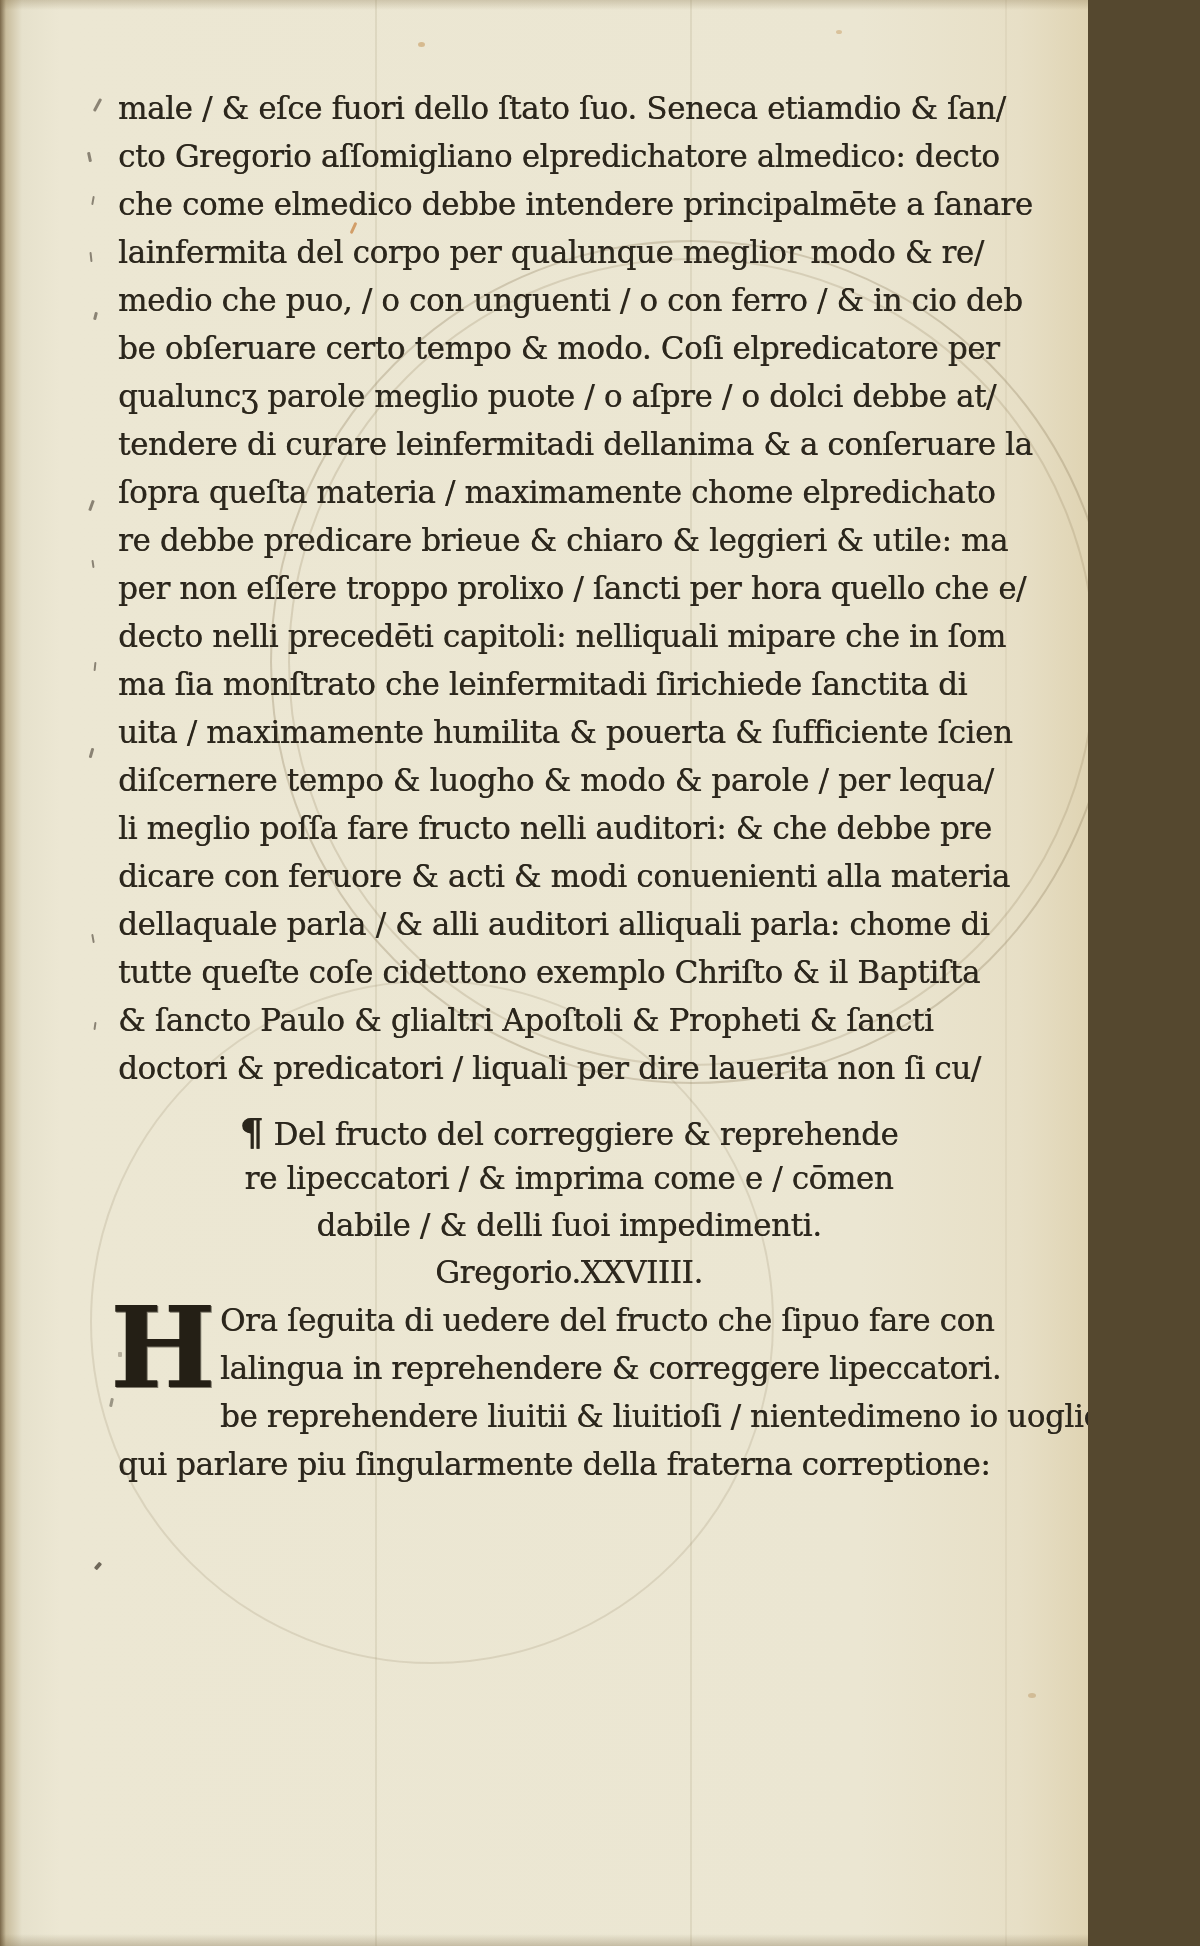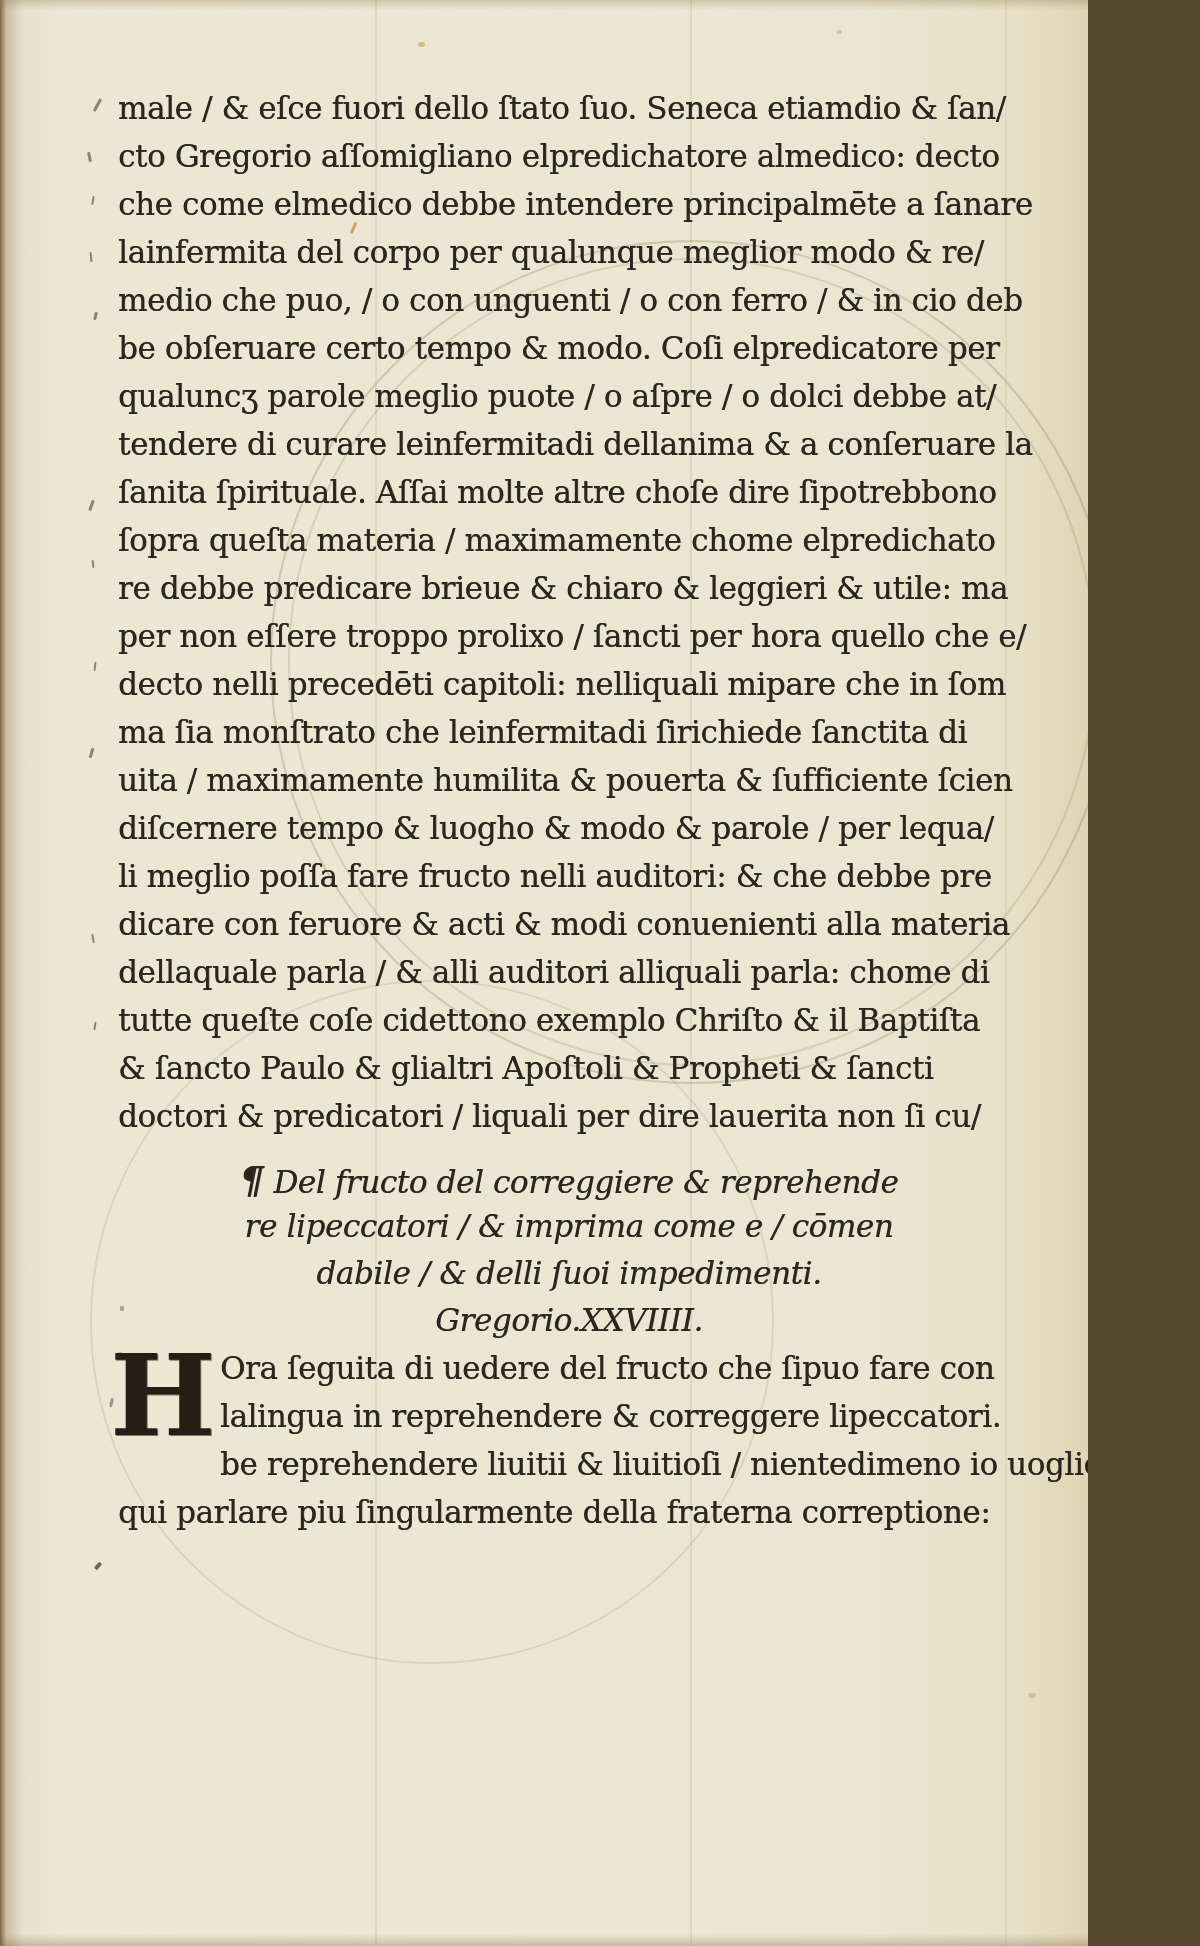--- a/index.html
+++ b/index.html
@@ -25,21 +25,21 @@
   .stamp.faint{border-color:rgba(140,124,88,.18);}
   
   .textcol{
     position:absolute;left:118px;top:84px;width:902px;
     color:#2b261c;
     font-size:31px;letter-spacing:-0.4px;
     text-shadow:0.4px 0.4px 0.5px rgba(43,38,28,.75);
   }
   .line{height:48px;line-height:48px;white-space:nowrap;}
   .heading{margin-top:16px;text-align:center;}
-  .heading .line{height:47px;line-height:47px;font-style:italic;}
+  .heading .line{height:47px;line-height:47px;}
   .pilcrow{font-weight:bold;font-size:38px;margin-right:10px;}
   .paragraph{margin-top:0;}
   .dropcap{
     float:left;
     width:96px;height:96px;
     margin:6px 14px 0 -8px;
     font-size:112px;line-height:92px;
     font-weight:bold;
     color:#241f15;
     text-shadow:1px 1px 0 rgba(36,31,21,.55);
@@ -85,21 +85,20 @@
   <div class="textcol">
 
     <div class="line">male / &amp; eſce fuori dello ſtato ſuo. Seneca etiamdio &amp; ſan/</div>
     <div class="line">cto Gregorio aſſomigliano elpredichatore almedico: decto</div>
     <div class="line">che come elmedico debbe intendere principalmēte a ſanare</div>
     <div class="line">lainfermita del corpo per qualunque meglior modo &amp; re/</div>
     <div class="line">medio che puo, / o con unguenti / o con ferro / &amp; in cio deb</div>
     <div class="line">be obſeruare certo tempo &amp; modo. Coſi elpredicatore per</div>
     <div class="line">qualuncʒ parole meglio puote / o aſpre / o dolci debbe at/</div>
     <div class="line">tendere di curare leinfermitadi dellanima &amp; a conſeruare la</div>
-    <div class="line">ſanita ſpirituale. Aſſai molte altre choſe dire ſipotrebbono</div>
     <div class="line">ſopra queſta materia / maximamente chome elpredichato</div>
     <div class="line">re debbe predicare brieue &amp; chiaro &amp; leggieri &amp; utile: ma</div>
     <div class="line">per non eſſere troppo prolixo / ſancti per hora quello che e/</div>
     <div class="line">decto nelli precedēti capitoli: nelliquali mipare che in ſom</div>
     <div class="line">ma ſia monſtrato che leinfermitadi ſirichiede ſanctita di</div>
     <div class="line">uita / maximamente humilita &amp; pouerta &amp; ſufficiente ſcien</div>
     <div class="line">diſcernere tempo &amp; luogho &amp; modo &amp; parole / per lequa/</div>
     <div class="line">li meglio poſſa fare fructo nelli auditori: &amp; che debbe pre</div>
     <div class="line">dicare con feruore &amp; acti &amp; modi conuenienti alla materia</div>
     <div class="line">dellaquale parla / &amp; alli auditori alliquali parla: chome di</div>

